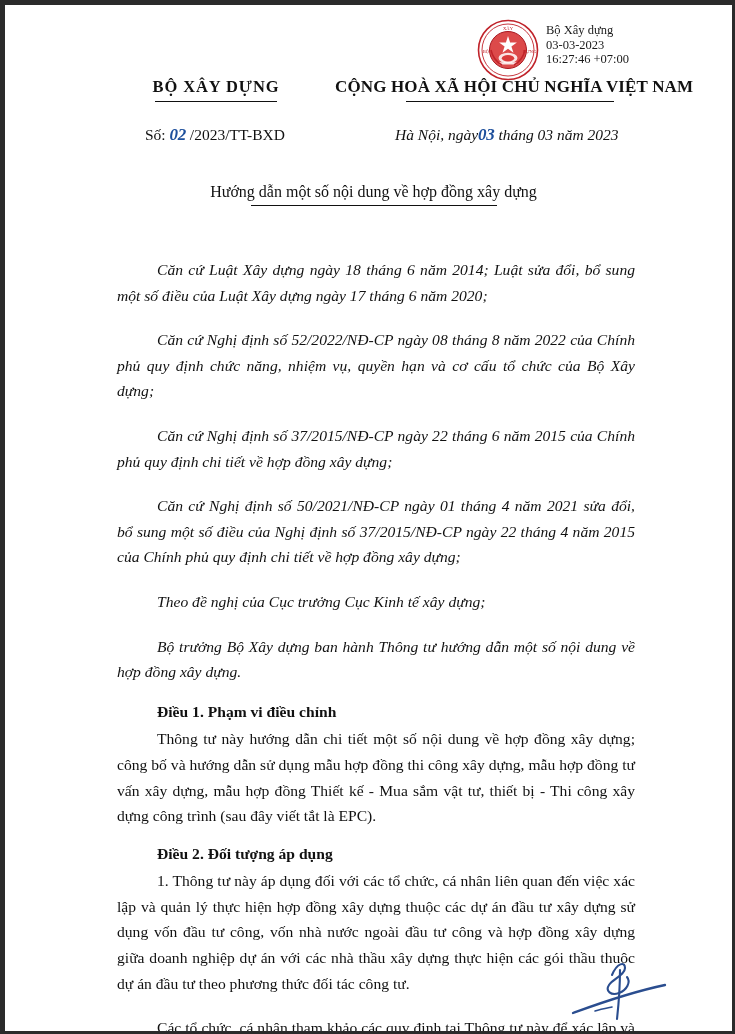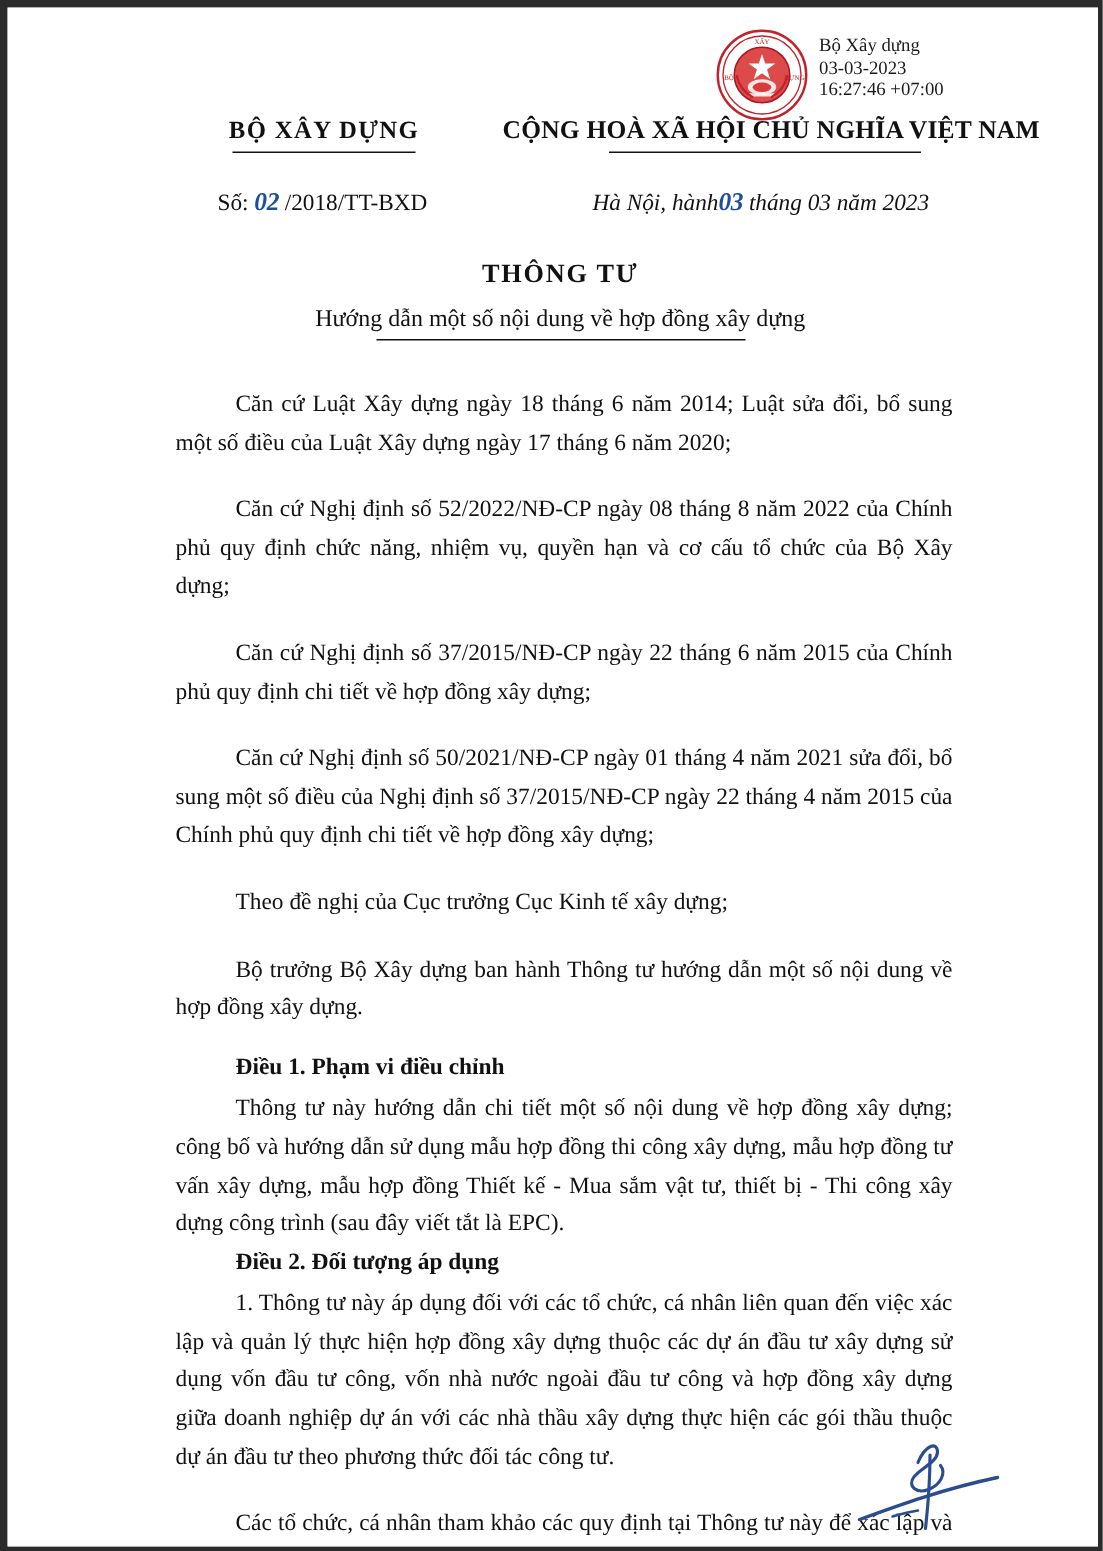--- a/index.html
+++ b/index.html
@@ -158,30 +158,31 @@
   }
   p.para {
     margin: 0 0 0 0;
     font-size: 15.6px;
     line-height: 25.6px;
     text-align: justify;
     text-indent: 40px;
     text-justify: inter-word;
   }
   p.basis {
+    font-style: italic;
   }
   p.gap { margin-top: 19px; }
   .article-head {
     font-size: 15.6px;
     font-weight: bold;
     line-height: 25.6px;
     text-indent: 40px;
     margin: 14px 0 2px 0;
   }
-  .article-head.second { margin-top: 0; }
+  .article-head.second { margin-top: 12px; }
 
   
   .signature {
     position: absolute;
     left: 560px;
     top: 944px;
     width: 130px;
     height: 80px;
   }
 </style>
@@ -225,30 +226,29 @@
   </div>
 
   <div class="hdr-right">
     <div class="nation-name">CỘNG HOÀ XÃ HỘI CHỦ NGHĨA VIỆT NAM</div>
     <div class="rule rule-right"></div>
   </div>
 
   <div class="doc-number">
     <span>Số:</span>
     <span class="ink">02</span>
-    <span>/2018/TT-BXD</span>
+    <span>/2023/TT-BXD</span>
   </div>
 
   <div class="doc-date">
-    <span>Hà Nội, hành</span><span class="ink">03</span>
+    <span>Hà Nội, ngày</span><span class="ink">03</span>
     <span>tháng 03 năm 2023</span>
   </div>
 
   <div class="title-wrap">
-    <div class="title-main">THÔNG TƯ</div>
     <div class="title-sub">Hướng dẫn một số nội dung về hợp đồng xây dựng</div>
     <div class="title-underline"></div>
   </div>
 
   <div class="body">
 
     <p class="para basis">Căn cứ Luật Xây dựng ngày 18 tháng 6 năm 2014; Luật sửa đổi, bổ sung một số điều của Luật Xây dựng ngày 17 tháng 6 năm 2020;</p>
     <p class="para basis gap">Căn cứ Nghị định số 52/2022/NĐ-CP ngày 08 tháng 8 năm 2022 của Chính phủ quy định chức năng, nhiệm vụ, quyền hạn và cơ cấu tổ chức của Bộ Xây dựng;</p>
     <p class="para basis gap">Căn cứ Nghị định số 37/2015/NĐ-CP ngày 22 tháng 6 năm 2015 của Chính phủ quy định chi tiết về hợp đồng xây dựng;</p>
     <p class="para basis gap">Căn cứ Nghị định số 50/2021/NĐ-CP ngày 01 tháng 4 năm 2021 sửa đổi, bổ sung một số điều của Nghị định số 37/2015/NĐ-CP ngày 22 tháng 4 năm 2015 của Chính phủ quy định chi tiết về hợp đồng xây dựng;</p>

